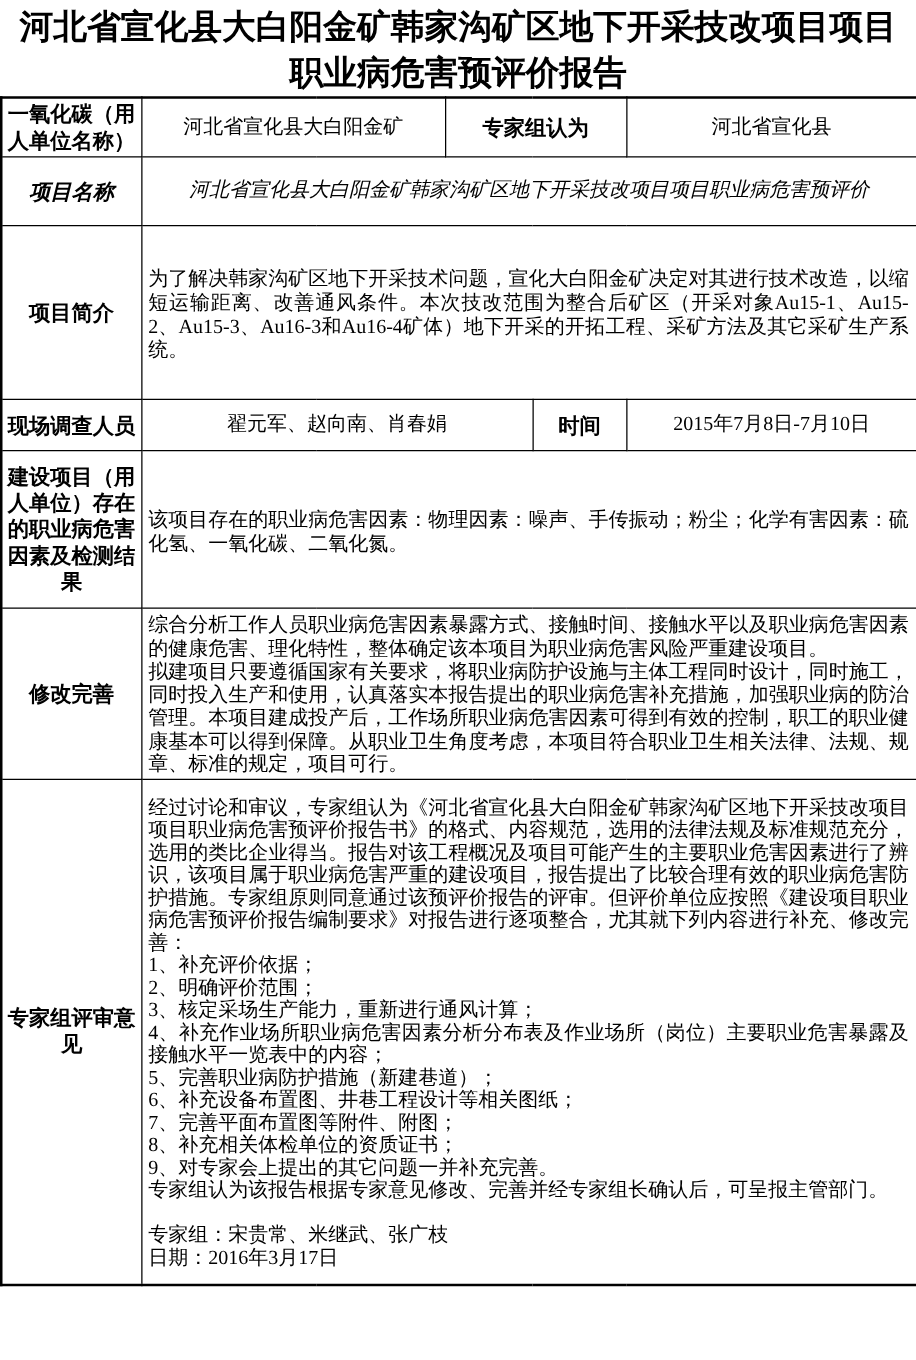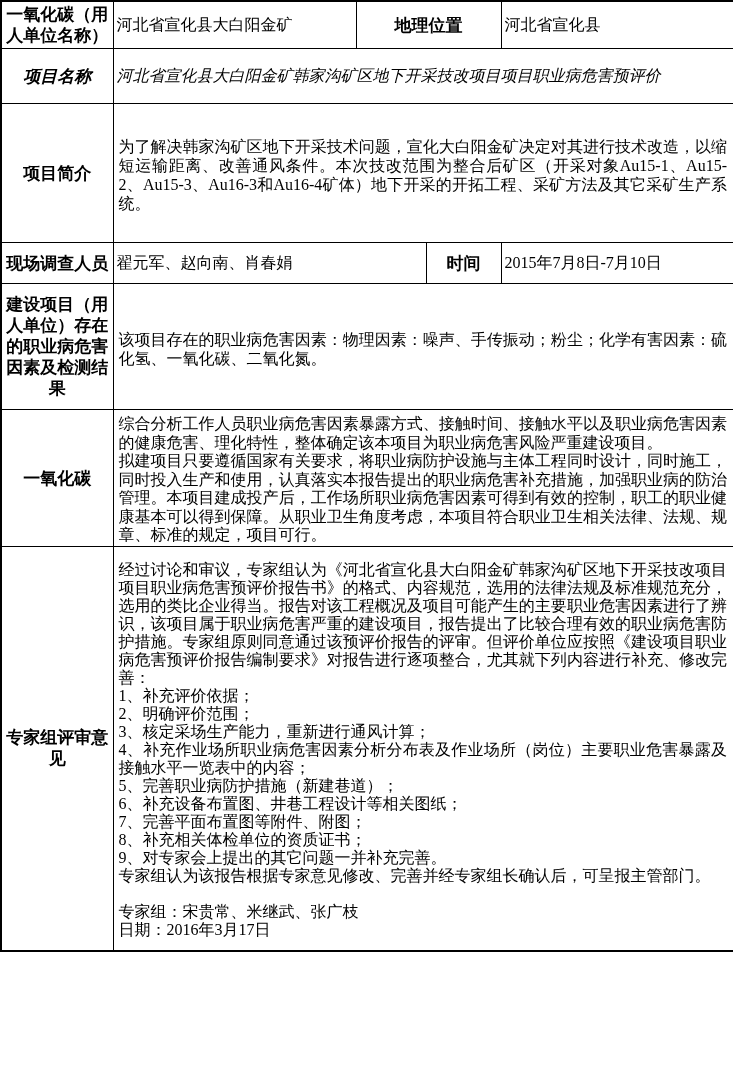--- a/index.html
+++ b/index.html
@@ -38,21 +38,21 @@
   }
   td.lbl {
     font-weight: bold;
     font-size: 17px;
     text-align: center;
     line-height: 21px;
     line-break: anywhere;
     padding: 2px 4px;
   }
   td.lbl.narrowpad { padding: 2px 6px; }
-  td.val-center { text-align: left; line-height: 20px; }
+  td.val-center { text-align: center; line-height: 20px; }
   td.val-text {
     text-align: justify;
     white-space: pre-wrap;
     line-height: 19px;
     padding: 4px 6px 0 5px;
   }
   tr.r1 { height: 40px; }
   tr.r2 { height: 55px; font-style: italic; }
   tr.r3 { height: 139px; }
   tr.r4 { height: 55px; }
@@ -61,36 +61,37 @@
   tr.r7 { height: 137px; }
   tr.r7 td.val-text { line-height: 18.5px; }
   tr.r8 { height: 404px; }
   tr.r8 td.val-text { line-height: 18px; vertical-align: middle; }
 </style>
 </head>
 <body>
 
 <div class="page">
 
+  <div class="doc-title">河北省宣化县大白阳金矿韩家沟矿区地下开采技改项目项目职业病危害预评价报告</div>
 
   <table class="report">
     <colgroup>
       <col style="width:112px">
       <col style="width:140px">
       <col style="width:103px">
       <col style="width:70px">
       <col style="width:75px">
       <col style="width:233px">
     </colgroup>
 
     <tbody>
         <tr class="r1">
       <td class="lbl">一氧化碳（用人单位名称）</td>
       <td class="val-center" colspan="2">河北省宣化县大白阳金矿</td>
-      <td class="lbl" colspan="2">地理位置</td>
+      <td class="lbl" colspan="2">专家组认为</td>
       <td class="val-center">河北省宣化县</td>
     </tr>
 
     <tr class="r2">
       <td class="lbl">项目名称</td>
       <td class="val-center" colspan="5">河北省宣化县大白阳金矿韩家沟矿区地下开采技改项目项目职业病危害预评价</td>
     </tr>
 
     <tr class="r3">
       <td class="lbl">项目简介</td>
@@ -104,21 +105,21 @@
       <td class="lbl narrowpad">时间</td>
       <td class="val-center">2015年7月8日-7月10日</td>
     </tr>
 
     <tr class="r6">
       <td class="lbl">建设项目（用人单位）存在的职业病危害因素及检测结果</td>
       <td class="val-text" colspan="5">该项目存在的职业病危害因素：物理因素：噪声、手传振动；粉尘；化学有害因素：硫化氢、一氧化碳、二氧化氮。</td>
     </tr>
 
     <tr class="r7">
-      <td class="lbl">一氧化碳</td>
+      <td class="lbl">修改完善</td>
       <td class="val-text" colspan="5">综合分析工作人员职业病危害因素暴露方式、接触时间、接触水平以及职业病危害因素的健康危害、理化特性，整体确定该本项目为职业病危害风险严重建设项目。
 拟建项目只要遵循国家有关要求，将职业病防护设施与主体工程同时设计，同时施工，同时投入生产和使用，认真落实本报告提出的职业病危害补充措施，加强职业病的防治管理。本项目建成投产后，工作场所职业病危害因素可得到有效的控制，职工的职业健康基本可以得到保障。从职业卫生角度考虑，本项目符合职业卫生相关法律、法规、规章、标准的规定，项目可行。</td>
     </tr>
 
     <tr class="r8">
       <td class="lbl">专家组评审意见</td>
       <td class="val-text" colspan="5">经过讨论和审议，专家组认为《河北省宣化县大白阳金矿韩家沟矿区地下开采技改项目项目职业病危害预评价报告书》的格式、内容规范，选用的法律法规及标准规范充分，选用的类比企业得当。报告对该工程概况及项目可能产生的主要职业危害因素进行了辨识，该项目属于职业病危害严重的建设项目，报告提出了比较合理有效的职业病危害防护措施。专家组原则同意通过该预评价报告的评审。但评价单位应按照《建设项目职业病危害预评价报告编制要求》对报告进行逐项整合，尤其就下列内容进行补充、修改完善：
 1、补充评价依据；
 2、明确评价范围；
 3、核定采场生产能力，重新进行通风计算；

